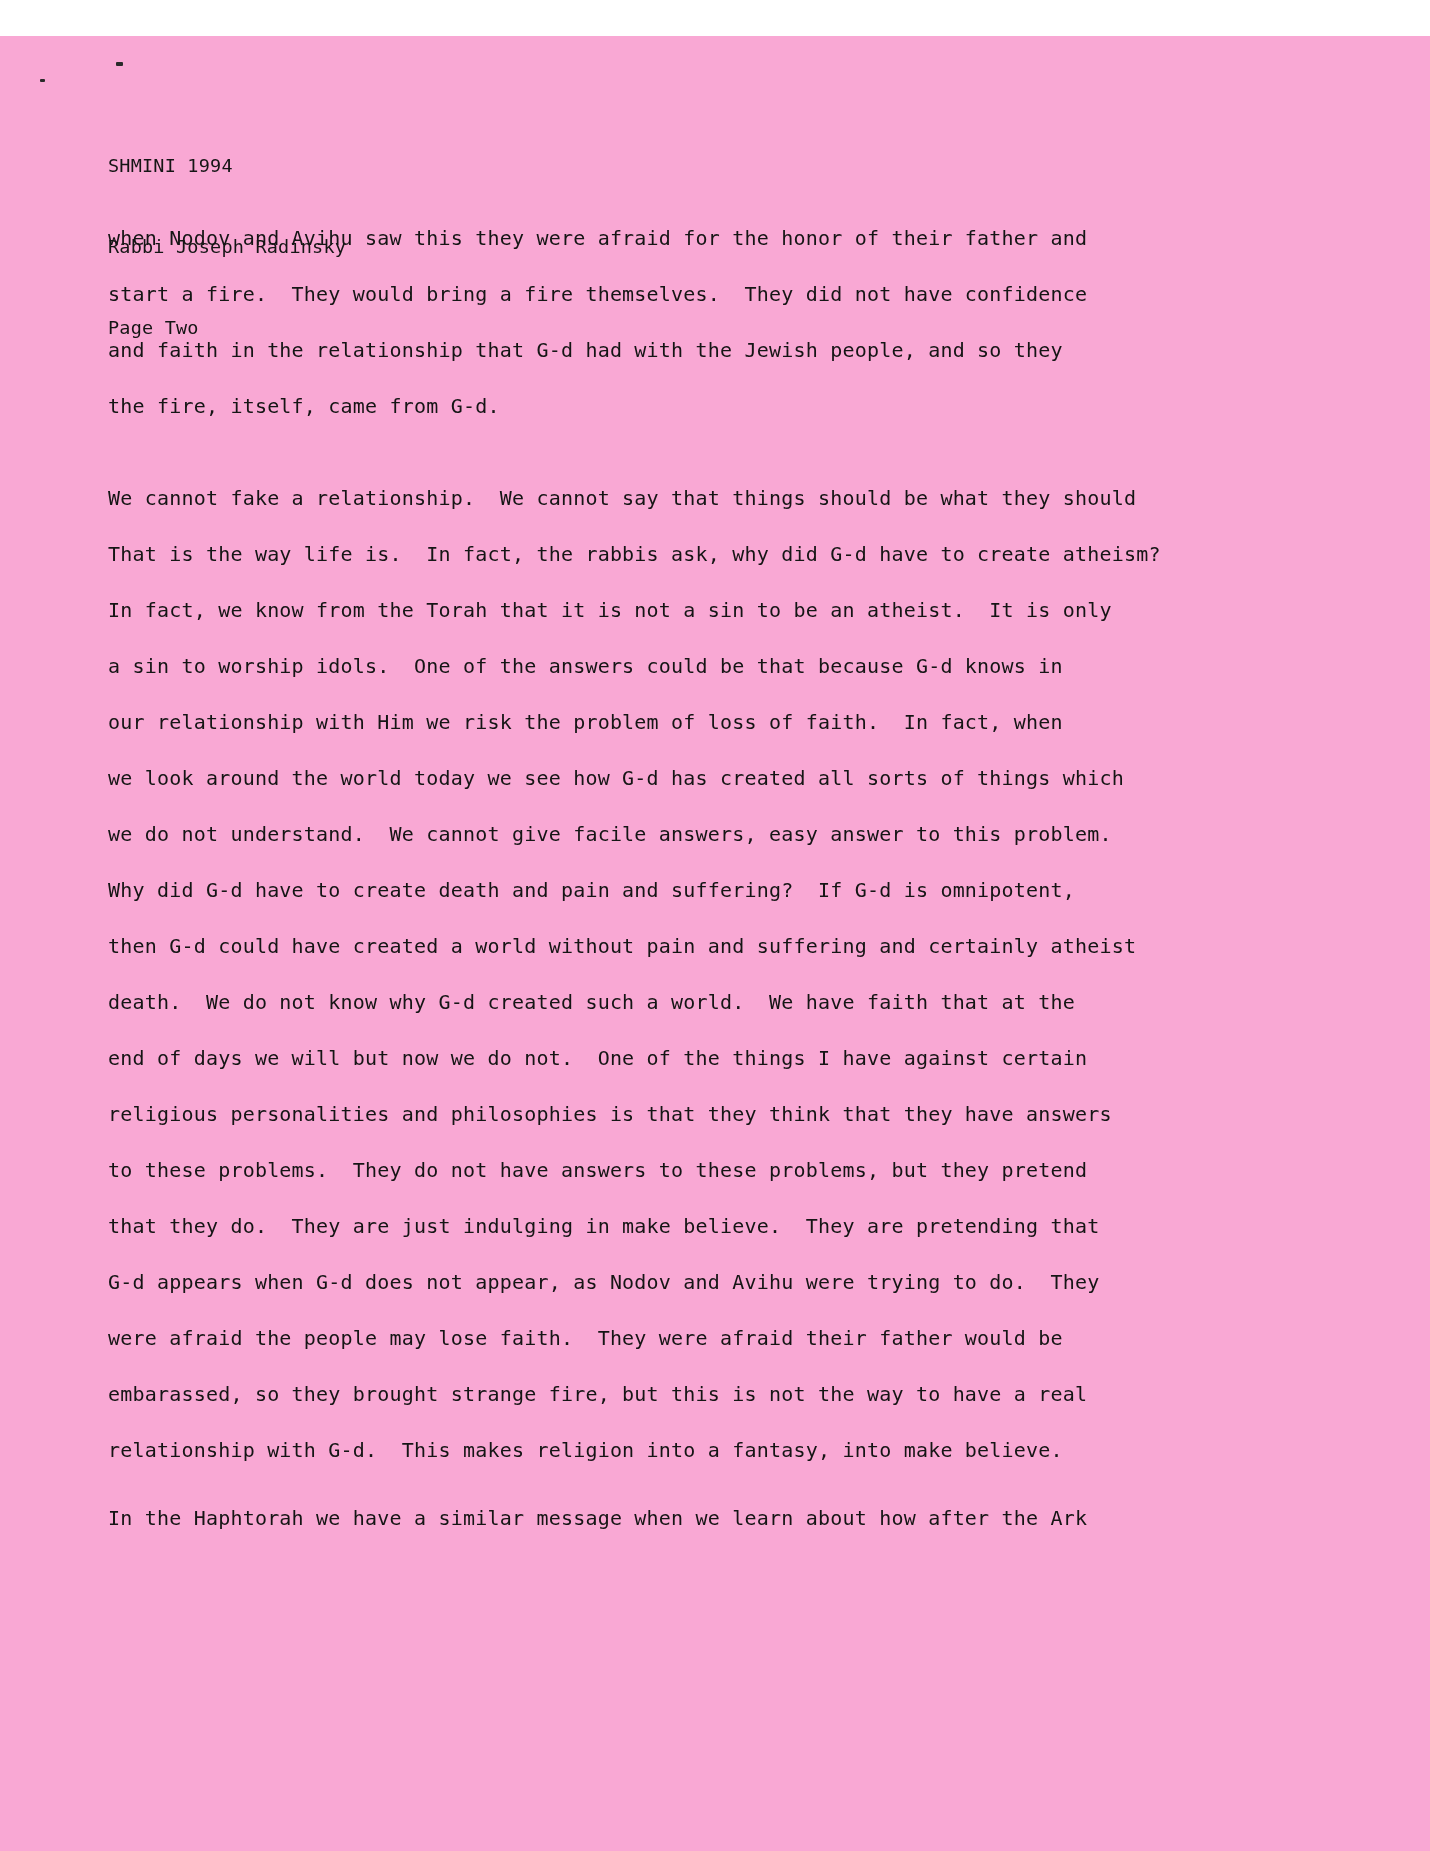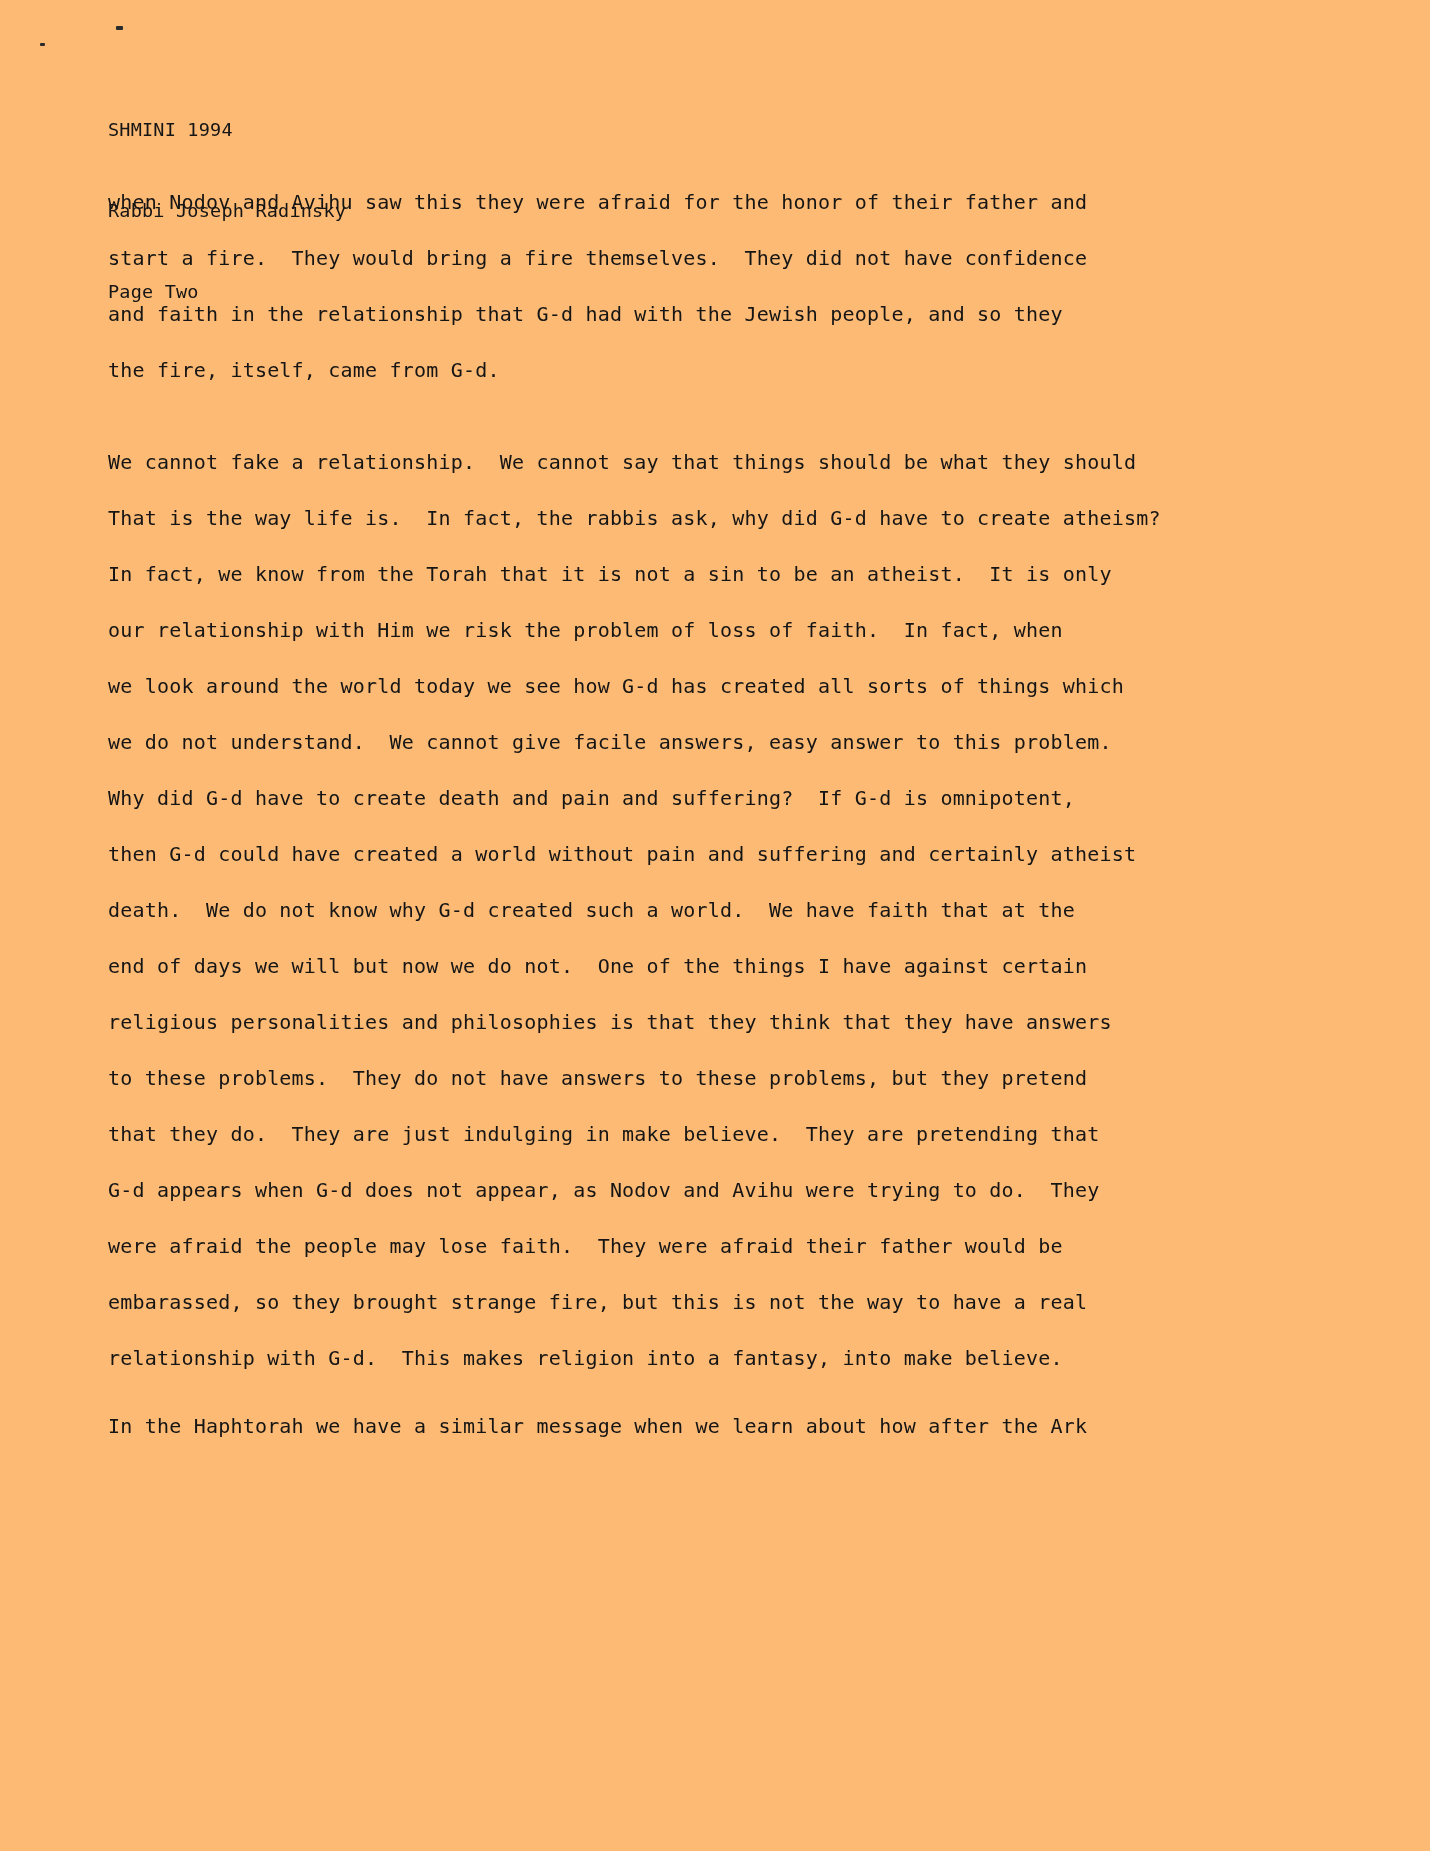--- a/index.html
+++ b/index.html
@@ -11,21 +11,22 @@
     width: 1430px;
     height: 1851px;
     position: relative;
     font-family: "DejaVu Sans Mono", "Liberation Mono", monospace;
     color: #151515;
     overflow: hidden;
   }
   .page {
     position: absolute;
     inset: 0;
-    background: #fdba74;
+    background: #f9a8d4;
+    margin-top: 36px;
   }
   .speck {
     position: absolute;
     background: #2a2a2a;
     border-radius: 1px;
   }
   .speck-1 { left: 116px; top: 26px; width: 7px; height: 4px; }
   .speck-2 { left: 40px;  top: 43px; width: 5px; height: 3px; }
 
   .doc-header {
@@ -75,20 +76,21 @@
     <div class="paragraph" data-paragraph="0">
         <div class="tline">when Nodov and Avihu saw this they were afraid for the honor of their father and</div>
         <div class="tline">start a fire.  They would bring a fire themselves.  They did not have confidence</div>
         <div class="tline">and faith in the relationship that G-d had with the Jewish people, and so they</div>
         <div class="tline">the fire, itself, came from G-d.</div>
       </div>
     <div class="paragraph" data-paragraph="1">
         <div class="tline">We cannot fake a relationship.  We cannot say that things should be what they should</div>
         <div class="tline">That is the way life is.  In fact, the rabbis ask, why did G-d have to create atheism?</div>
         <div class="tline">In fact, we know from the Torah that it is not a sin to be an atheist.  It is only</div>
+        <div class="tline">a sin to worship idols.  One of the answers could be that because G-d knows in</div>
         <div class="tline">our relationship with Him we risk the problem of loss of faith.  In fact, when</div>
         <div class="tline">we look around the world today we see how G-d has created all sorts of things which</div>
         <div class="tline">we do not understand.  We cannot give facile answers, easy answer to this problem.</div>
         <div class="tline">Why did G-d have to create death and pain and suffering?  If G-d is omnipotent,</div>
         <div class="tline">then G-d could have created a world without pain and suffering and certainly atheist</div>
         <div class="tline">death.  We do not know why G-d created such a world.  We have faith that at the</div>
         <div class="tline">end of days we will but now we do not.  One of the things I have against certain</div>
         <div class="tline">religious personalities and philosophies is that they think that they have answers</div>
         <div class="tline">to these problems.  They do not have answers to these problems, but they pretend</div>
         <div class="tline">that they do.  They are just indulging in make believe.  They are pretending that</div>

